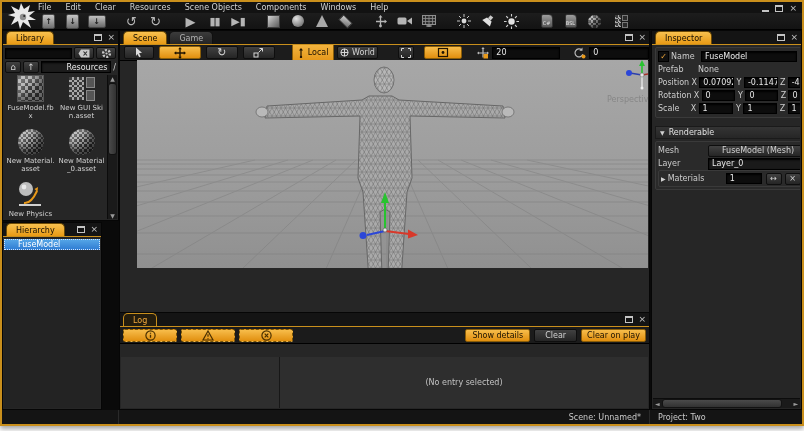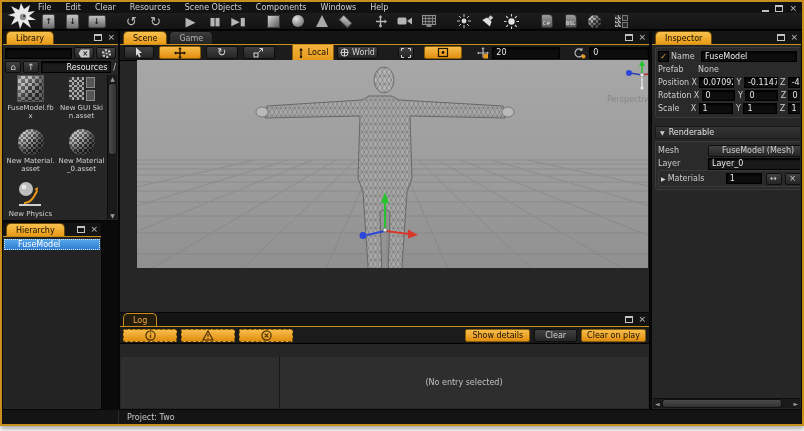--- a/index.html
+++ b/index.html
@@ -594,18 +594,21 @@
     <div class="hscroll">
       <span class="arrowtxt" style="margin-left:2px;">◄</span>
       <span class="hthumb"></span>
       <span style="flex:1"></span>
       <span class="arrowtxt" style="margin-right:2px;">►</span>
     </div>
   </div>
 
   <div class="abs statusbar">
     <div class="ss1"></div>
+    <div class="ss2">
+        <span>Scene: Unnamed*</span>
+      </div>
     <div class="ss3">
         <span>Project: Two</span>
       </div>
   </div>
 
 </div>
 
 </body></html>

